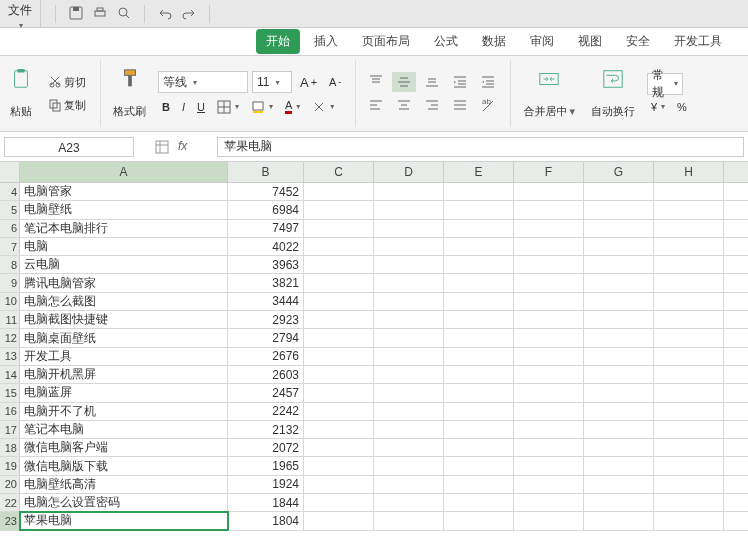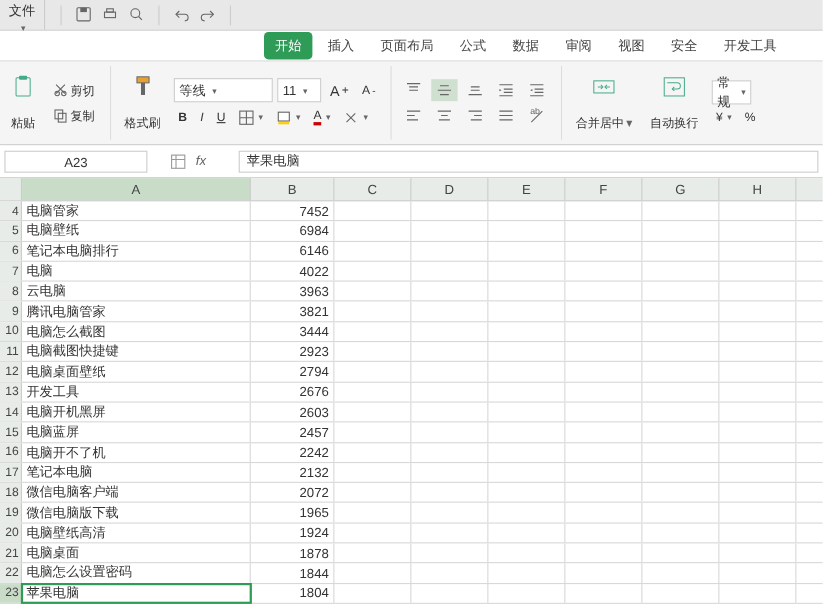--- a/index.html
+++ b/index.html
@@ -4,21 +4,21 @@
 <style>
 * { margin:0; padding:0; box-sizing:border-box; font-family:"Microsoft YaHei",Arial,sans-serif; }
 body { background:#fff; font-size:12px; color:#333; overflow:hidden; width:748px; height:549px; }
 
 .titlebar { background:#e8e8e8; height:28px; display:flex; align-items:center; border-bottom:1px solid #ccc; }
 .file-menu { padding:0 8px; display:flex; align-items:center; gap:2px; cursor:pointer; border-right:1px solid #ccc; height:100%;flex-direction:column; }
 .qat { display:flex; gap:8px; padding-left:10px; }
 .qat-sep { width:1px; background:#ccc; height:18px; margin:0 4px; }
 .qat .icon { width:16px; height:16px; color:#666; }
 
-.tabs { background:#fff; height:28px; display:flex; align-items:center; padding-left:240px; gap:4px; border-bottom:1px solid #d0d0d0; }
+.tabs { background:#fff; height:28px; display:flex; align-items:center; padding-left:240px; gap:4px; border-bottom:1px solid #d0d0d0;justify-content:center; }
 .tab { padding:4px 10px; font-size:12px; color:#444; cursor:pointer; }
 .tab.active { background:#2e9b57; color:#fff; border-radius:4px; }
 
 .ribbon { background:#f5f5f5; height:76px; border-bottom:1px solid #d0d0d0; display:flex; align-items:center; padding:4px 6px; gap:8px; overflow:hidden; }
 .rgroup { display:flex; flex-direction:column; gap:4px; border-right:1px solid #ddd; padding-right:10px; height:100%; justify-content:center; }
 .rvert { display:flex; flex-direction:column; align-items:center; gap:14px; padding:0 4px; height:100%; justify-content:center; }
 .rvert .big { width:22px; height:22px; }
 .rvert span { font-size:11px; }
 .rrow { display:flex; align-items:center; gap:4px; }
 .btn-sm { padding:2px 4px; display:inline-flex; align-items:center; gap:2px; font-size:11px; cursor:pointer; }
@@ -307,21 +307,21 @@
         <div class="cell rowN"></div>
         <div class="cell rowN"></div>
         <div class="cell rowN"></div>
         <div class="cell rowN"></div>
         <div class="cell rowN"></div>
         <div class="cell rowN"></div>
       </div>
       <div class="row">
         <div class="rowh">6</div>
         <div class="cell rowA">笔记本电脑排行</div>
-        <div class="cell rowB b">6146</div>
+        <div class="cell rowB b">7497</div>
         <div class="cell rowN"></div>
         <div class="cell rowN"></div>
         <div class="cell rowN"></div>
         <div class="cell rowN"></div>
         <div class="cell rowN"></div>
         <div class="cell rowN"></div>
       </div>
       <div class="row">
         <div class="rowh">7</div>
         <div class="cell rowA">电脑</div>
@@ -462,31 +462,20 @@
         <div class="cell rowN"></div>
         <div class="cell rowN"></div>
         <div class="cell rowN"></div>
         <div class="cell rowN"></div>
         <div class="cell rowN"></div>
       </div>
       <div class="row">
         <div class="rowh">20</div>
         <div class="cell rowA">电脑壁纸高清</div>
         <div class="cell rowB b">1924</div>
-        <div class="cell rowN"></div>
-        <div class="cell rowN"></div>
-        <div class="cell rowN"></div>
-        <div class="cell rowN"></div>
-        <div class="cell rowN"></div>
-        <div class="cell rowN"></div>
-      </div>
-      <div class="row">
-        <div class="rowh">21</div>
-        <div class="cell rowA">电脑桌面</div>
-        <div class="cell rowB b">1878</div>
         <div class="cell rowN"></div>
         <div class="cell rowN"></div>
         <div class="cell rowN"></div>
         <div class="cell rowN"></div>
         <div class="cell rowN"></div>
         <div class="cell rowN"></div>
       </div>
       <div class="row">
         <div class="rowh">22</div>
         <div class="cell rowA">电脑怎么设置密码</div>

